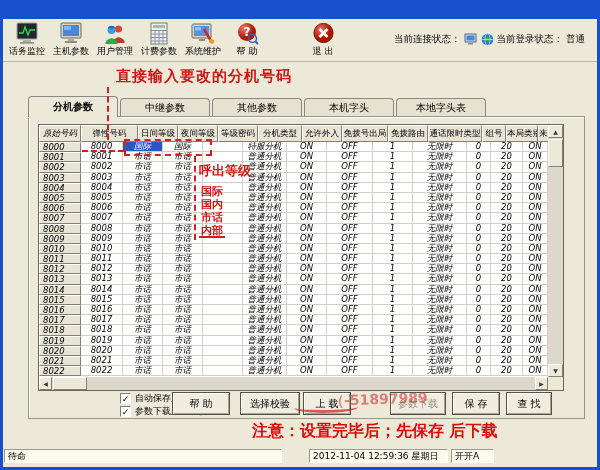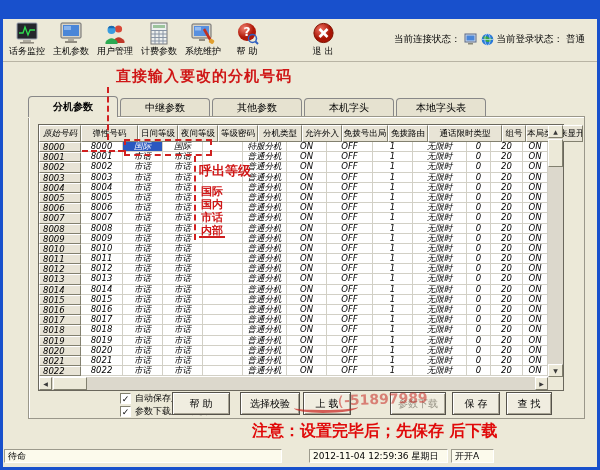--- a/index.html
+++ b/index.html
@@ -209,21 +209,21 @@
     <div class="ghead">
         <div class="hcell" style="width: 42px; font-style: italic;">原始号码</div>
         <div class="hcell" style="width: 57px;">弹性号码</div>
         <div class="hcell" style="width: 40px;">日间等级</div>
         <div class="hcell" style="width: 40px;">夜间等级</div>
         <div class="hcell" style="width: 40px;">等级密码</div>
         <div class="hcell" style="width: 44px;">分机类型</div>
         <div class="hcell" style="width: 40px;">允许外入</div>
         <div class="hcell" style="width: 46px;">免拨号出局</div>
         <div class="hcell" style="width: 40px;">免拨路由</div>
-        <div class="hcell" style="width: 74px;">通话限时类型</div>
+        <div class="hcell" style="width: 54px;">通话限时类型</div>
         <div class="hcell" style="width: 24px;">组号</div>
         <div class="hcell" style="width: 32px;">本局类别</div>
         <div class="hcell" style="width: 25px;">来显开关</div>
       </div>
     <div class="grows">
         <div class="grow">
           <div class="fcell" style="width: 42px;">8000</div>
           <div class="dcell" style="width: 42px;">8000</div>
           <div class="dcell sel" style="width: 40px;">国际</div>
           <div class="dcell" style="width: 40px;">国际</div>

